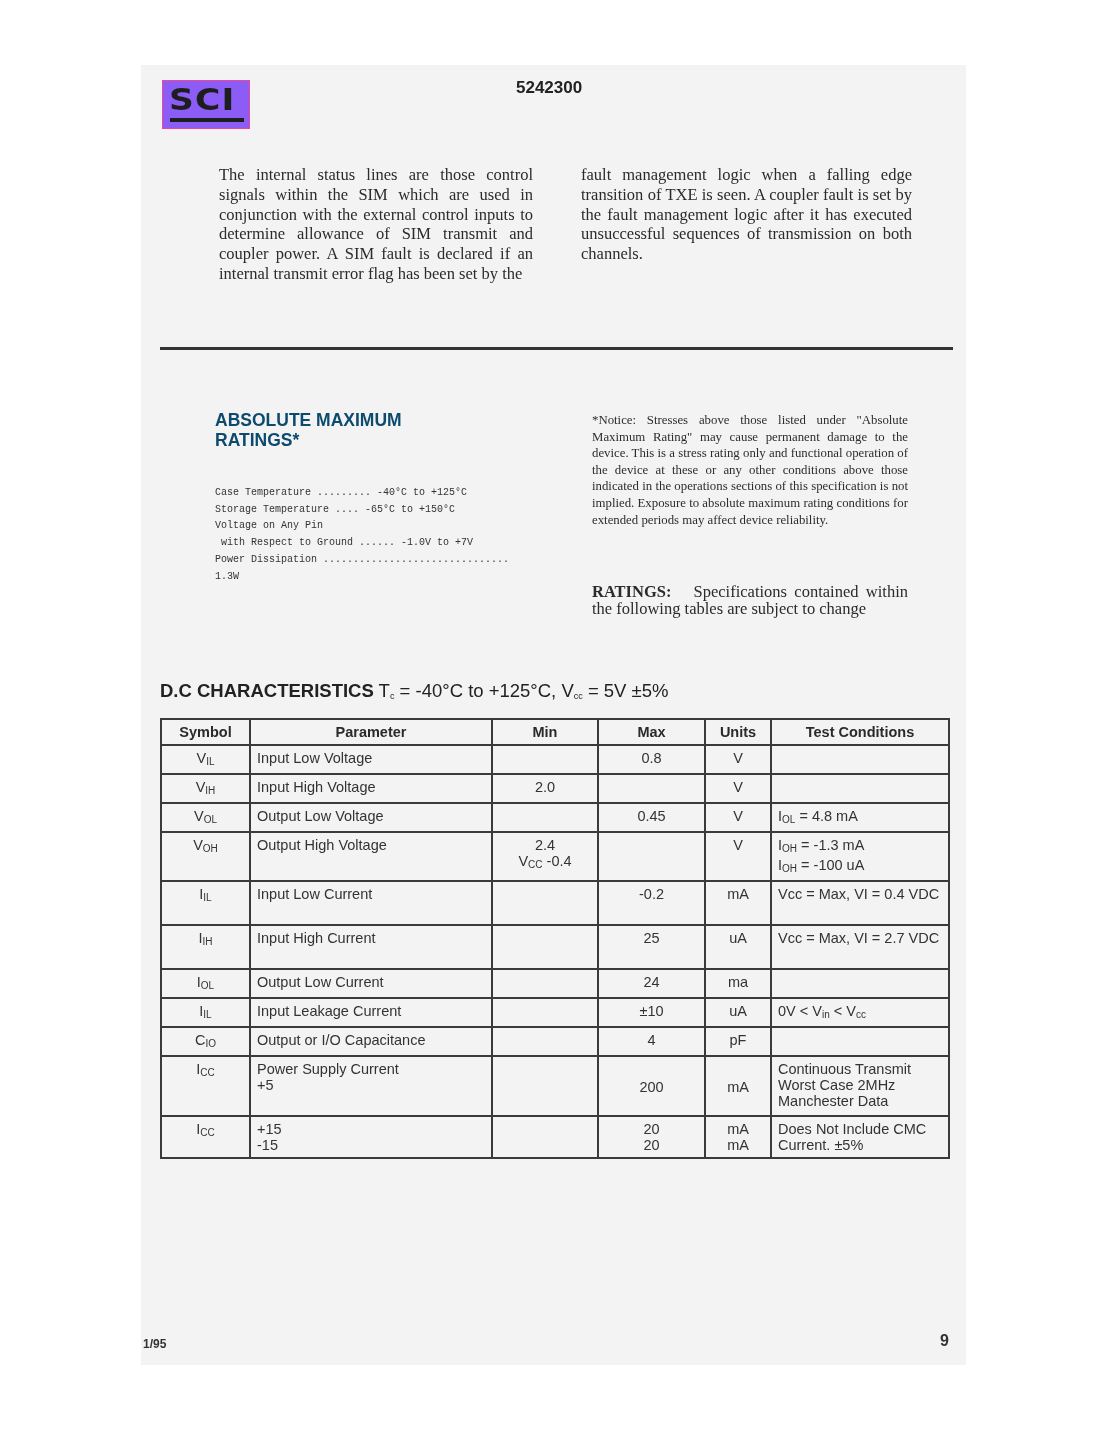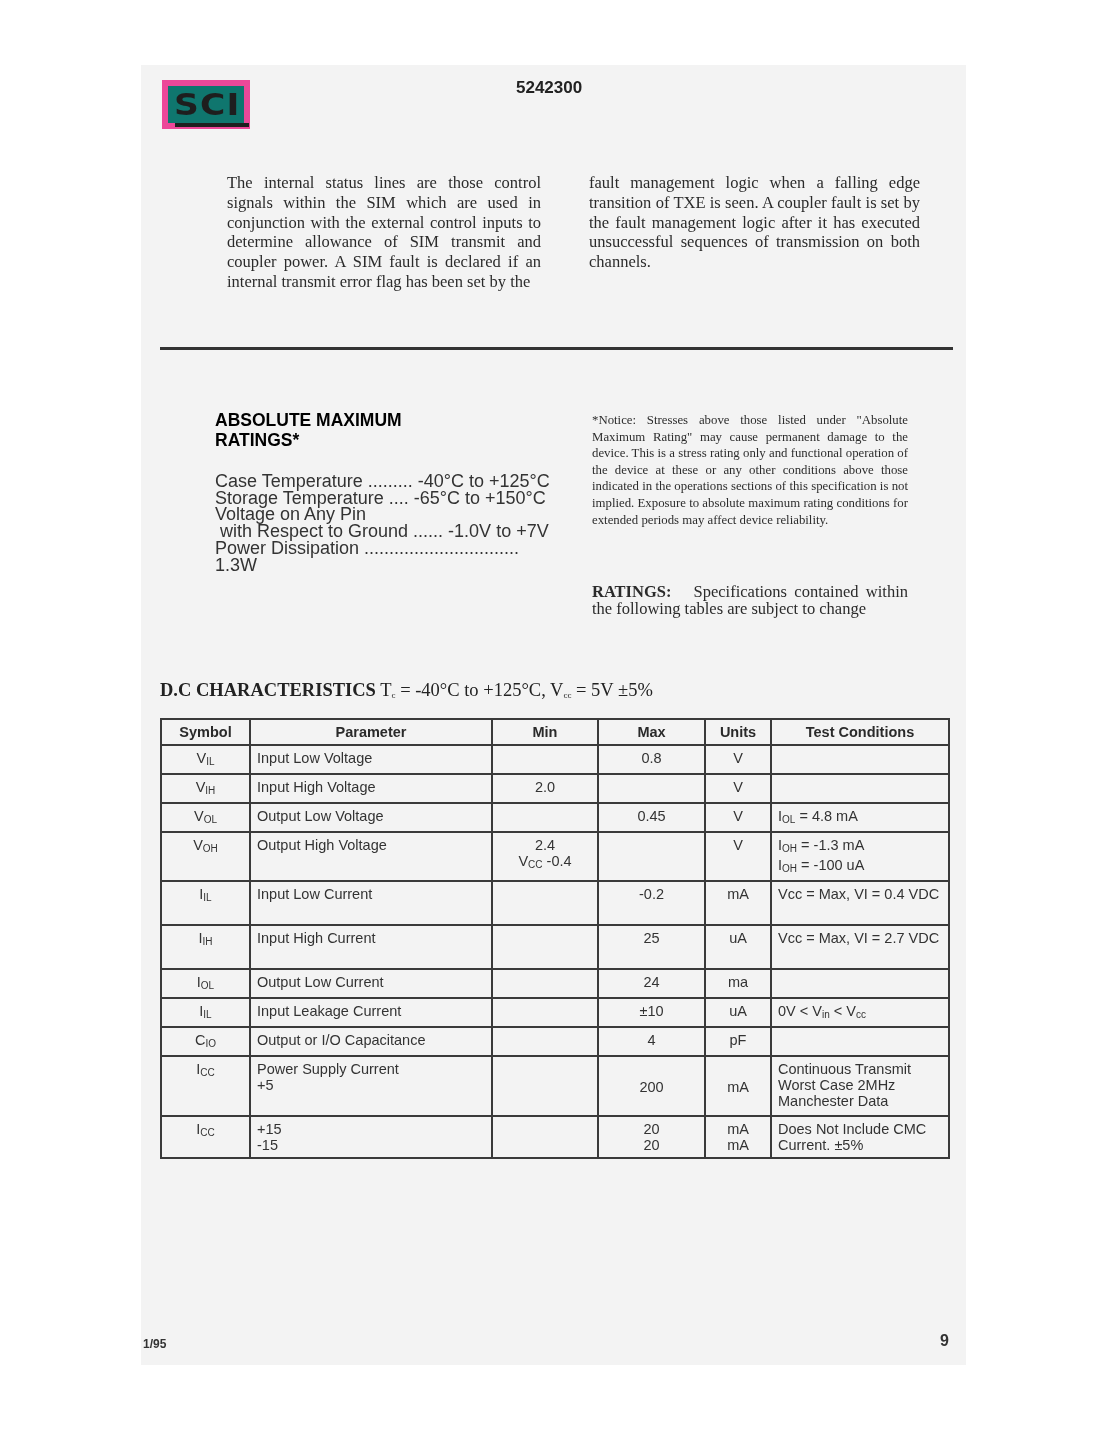--- a/index.html
+++ b/index.html
@@ -6,62 +6,62 @@
     body {
       width: 1105px; height: 1430px; background: #ffffff; position: relative;
       overflow: hidden; color: #2a2a2a;
     }
     .page {
       position: absolute; left: 141px; top: 65px; width: 825px; height: 1300px;
       background: #f3f3f3;
     }
     .logo {
       position: absolute; left: 21px; top: 15px; width: 88px; height: 49px;
-      border: 6px solid #ec4899; background: #0f766e; box-sizing: border-box;
+      border: 1px solid #ec4899; background: #8b5cf6; box-sizing: border-box;
     }
     .logo .letters {
       position: absolute; left: 6px; top: 2px; font-family: "DejaVu Sans", sans-serif;
       font-weight: bold; font-size: 30px; letter-spacing: 1px; color: #1e1e1e;
       transform: scaleX(1.15); transform-origin: left top; line-height: 34px;
     }
     .logo .bar {
       position: absolute; left: 7px; top: 37px; width: 74px; height: 4px; background: #1e1e1e;
     }
     .doc-num {
       position: absolute; left: 375px; top: 13px; font-family: "Liberation Sans", sans-serif;
       font-weight: bold; font-size: 17px; color: #222;
     }
     .serif-p {
       font-family: "Liberation Serif", serif; font-size: 16.5px; line-height: 19.8px;
-      text-align: justify; color: #2b2b2b; margin: 12px;
+      text-align: justify; color: #2b2b2b; margin: 4px;
     }
     .col-left-text { position: absolute; left: 74px; top: 96px; width: 314px; }
     .col-right-text { position: absolute; left: 436px; top: 96px; width: 331px; }
     .rule { position: absolute; left: 19px; top: 282px; width: 793px; height: 3px; background: #333; }
     .amr-title {
       position: absolute; left: 74px; top: 345px; font-family: "Liberation Sans", sans-serif;
-      font-weight: bold; font-size: 17.5px; line-height: 20px; color: #000000; width: 260px;
+      font-weight: bold; font-size: 17.5px; line-height: 20px; color: #0c4a6e; width: 260px;
     }
     .amr-list {
-      position: absolute; left: 74px; top: 408px; font-family: Liberation Sans, sans-serif;
-      font-size: 18px; line-height: 16.7px; color: #333; white-space: pre; margin: 0;
+      position: absolute; left: 74px; top: 420px; font-family: Liberation Mono, monospace;
+      font-size: 10px; line-height: 16.7px; color: #333; white-space: pre; margin: 0;
     }
     .notice-small {
       position: absolute; left: 451px; top: 347px; width: 316px;
       font-family: "Liberation Serif", serif; font-size: 12.8px; line-height: 16.6px;
       text-align: justify; color: #2d2d2d; margin: 0;
     }
     .notice-big {
       position: absolute; left: 451px; top: 518px; width: 316px;
       font-family: "Liberation Serif", serif; font-size: 16.5px; line-height: 17px;
       text-align: justify; color: #2b2b2b; margin: 0;
     }
     .notice-big b { font-weight: bold; }
     .dc-title {
-      position: absolute; left: 19px; top: 615px; font-family: Liberation Serif, serif;
+      position: absolute; left: 19px; top: 615px; font-family: Liberation Sans, sans-serif;
       font-size: 18.5px; color: #222; white-space: nowrap;
     }
     .dc-title .b { font-weight: bold; }
     .dc-title sub { font-size: 9px; vertical-align: -2px; }
     table.dc {
       position: absolute; left: 19px; top: 653px; width: 788px; border-collapse: collapse;
       font-family: "Liberation Sans", sans-serif; font-size: 14.5px; color: #333;
       table-layout: fixed;
     }
     table.dc th, table.dc td {

